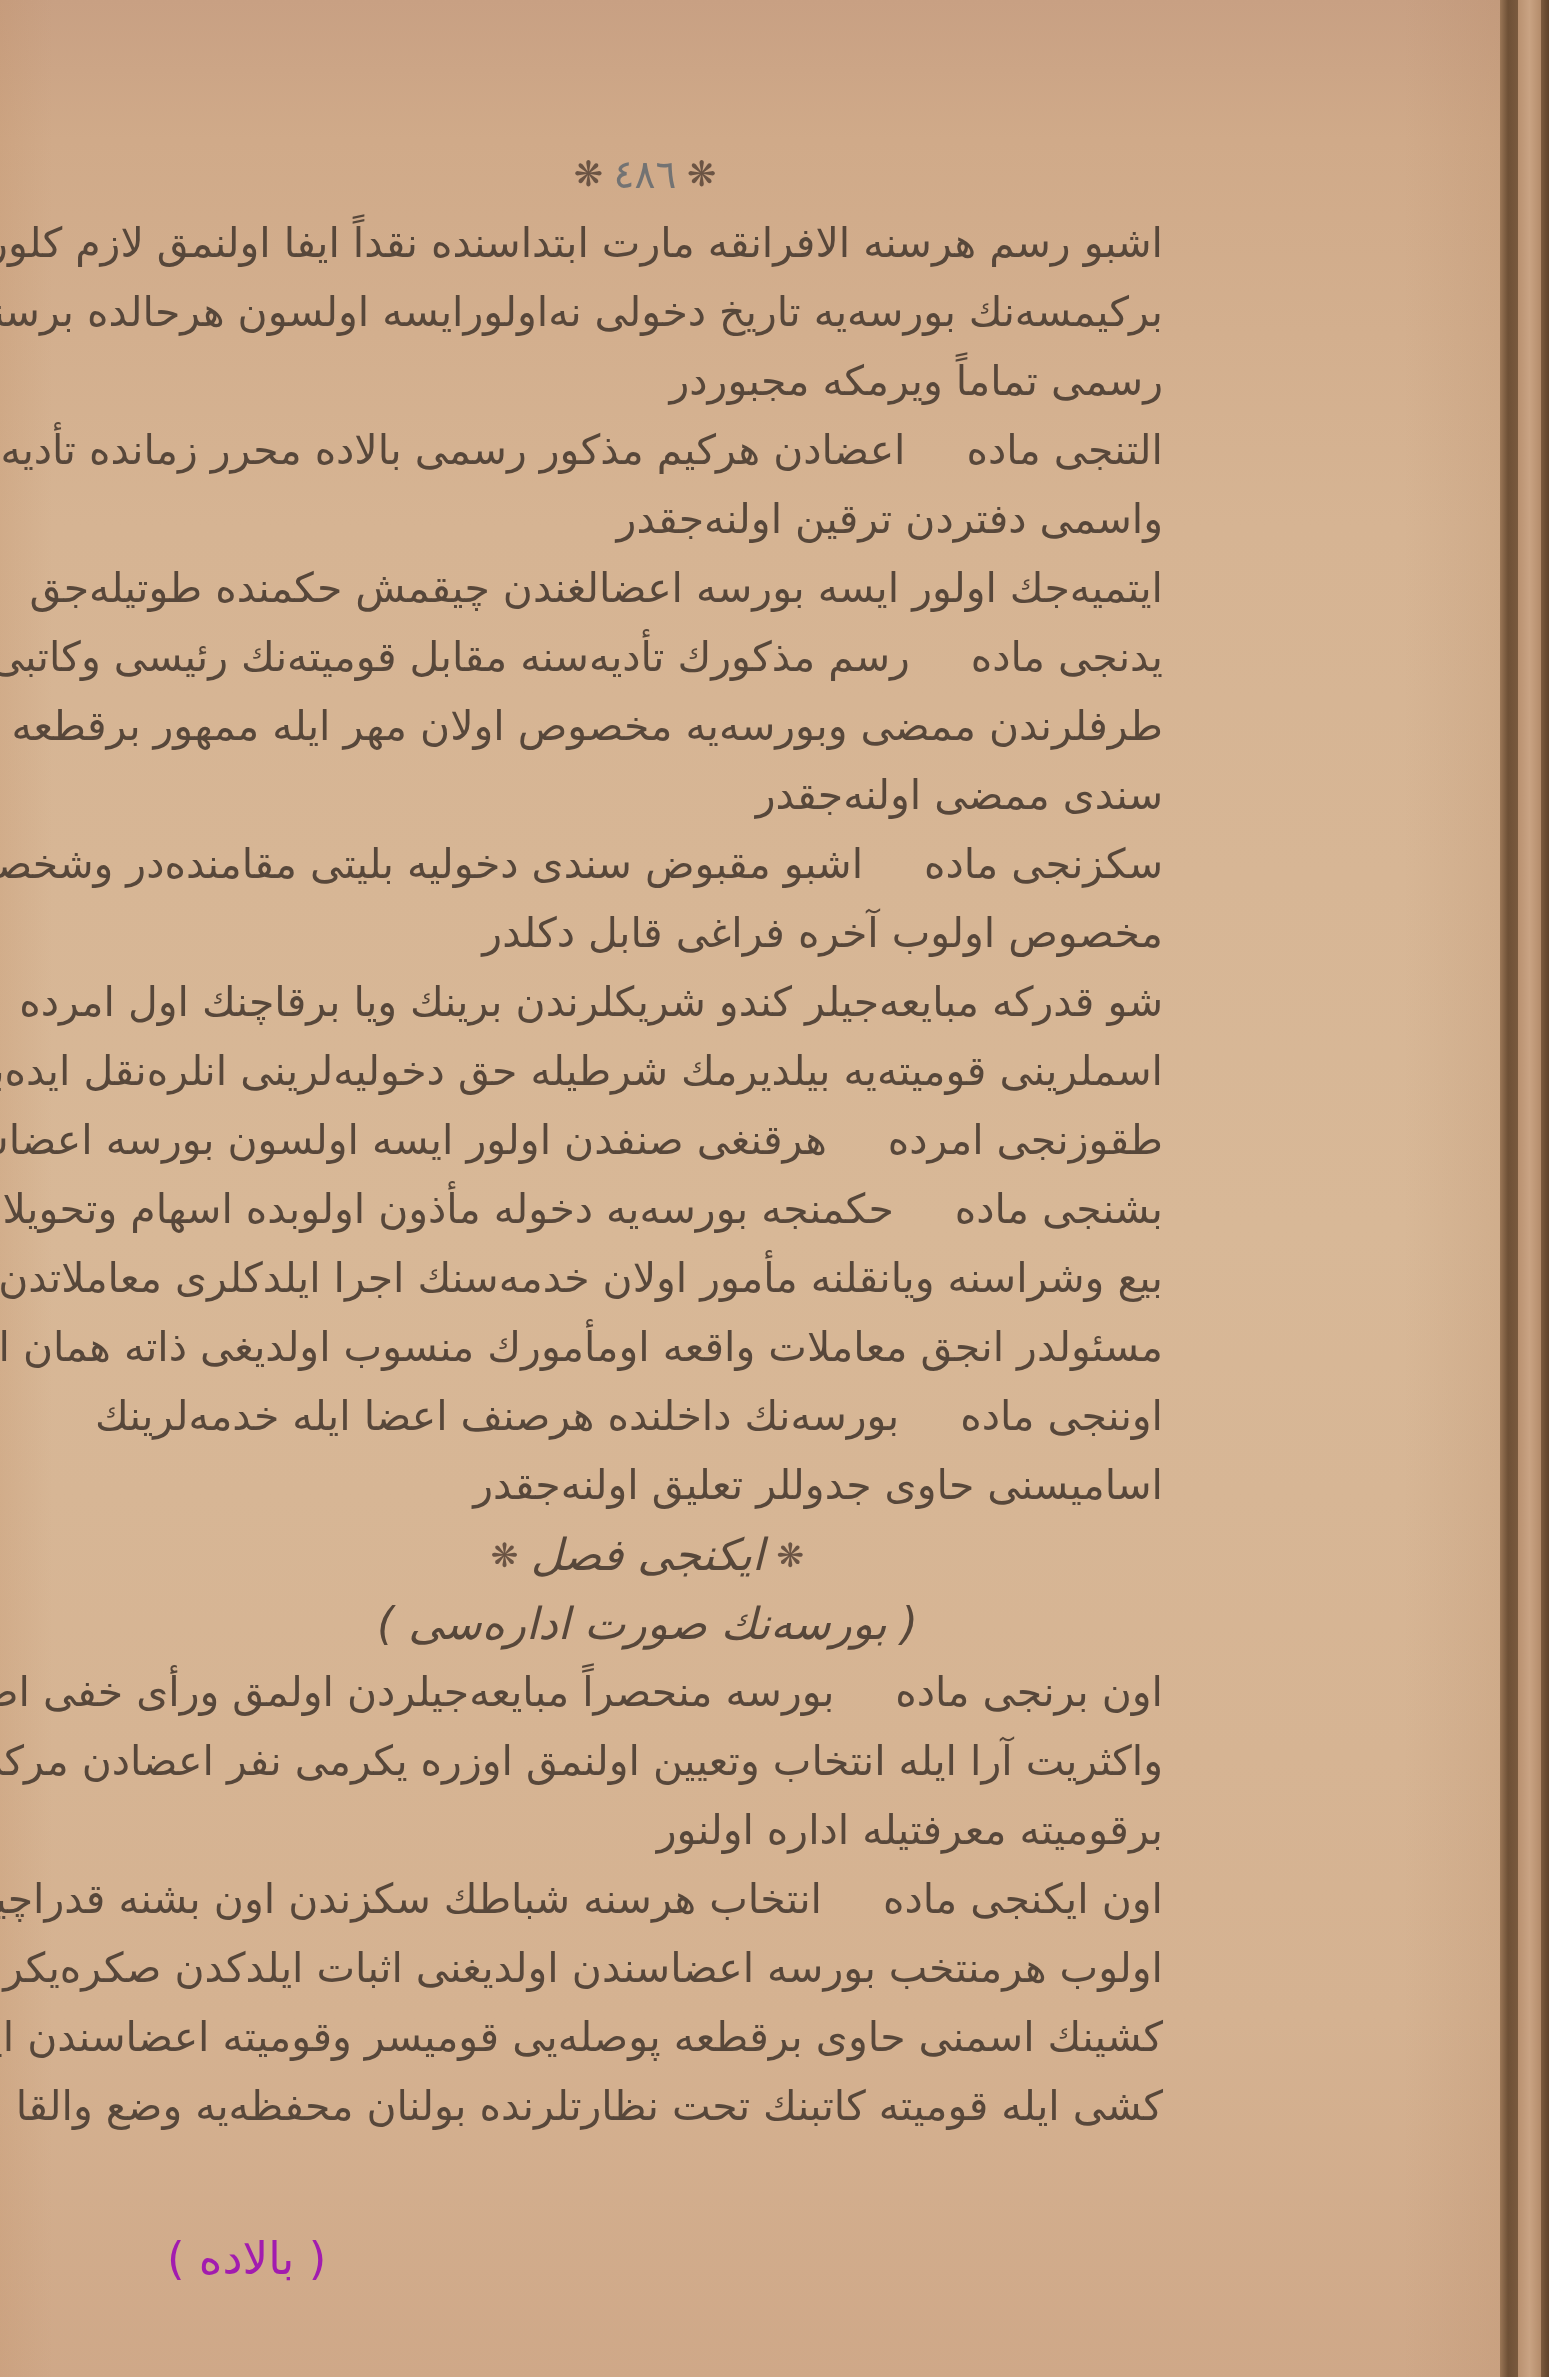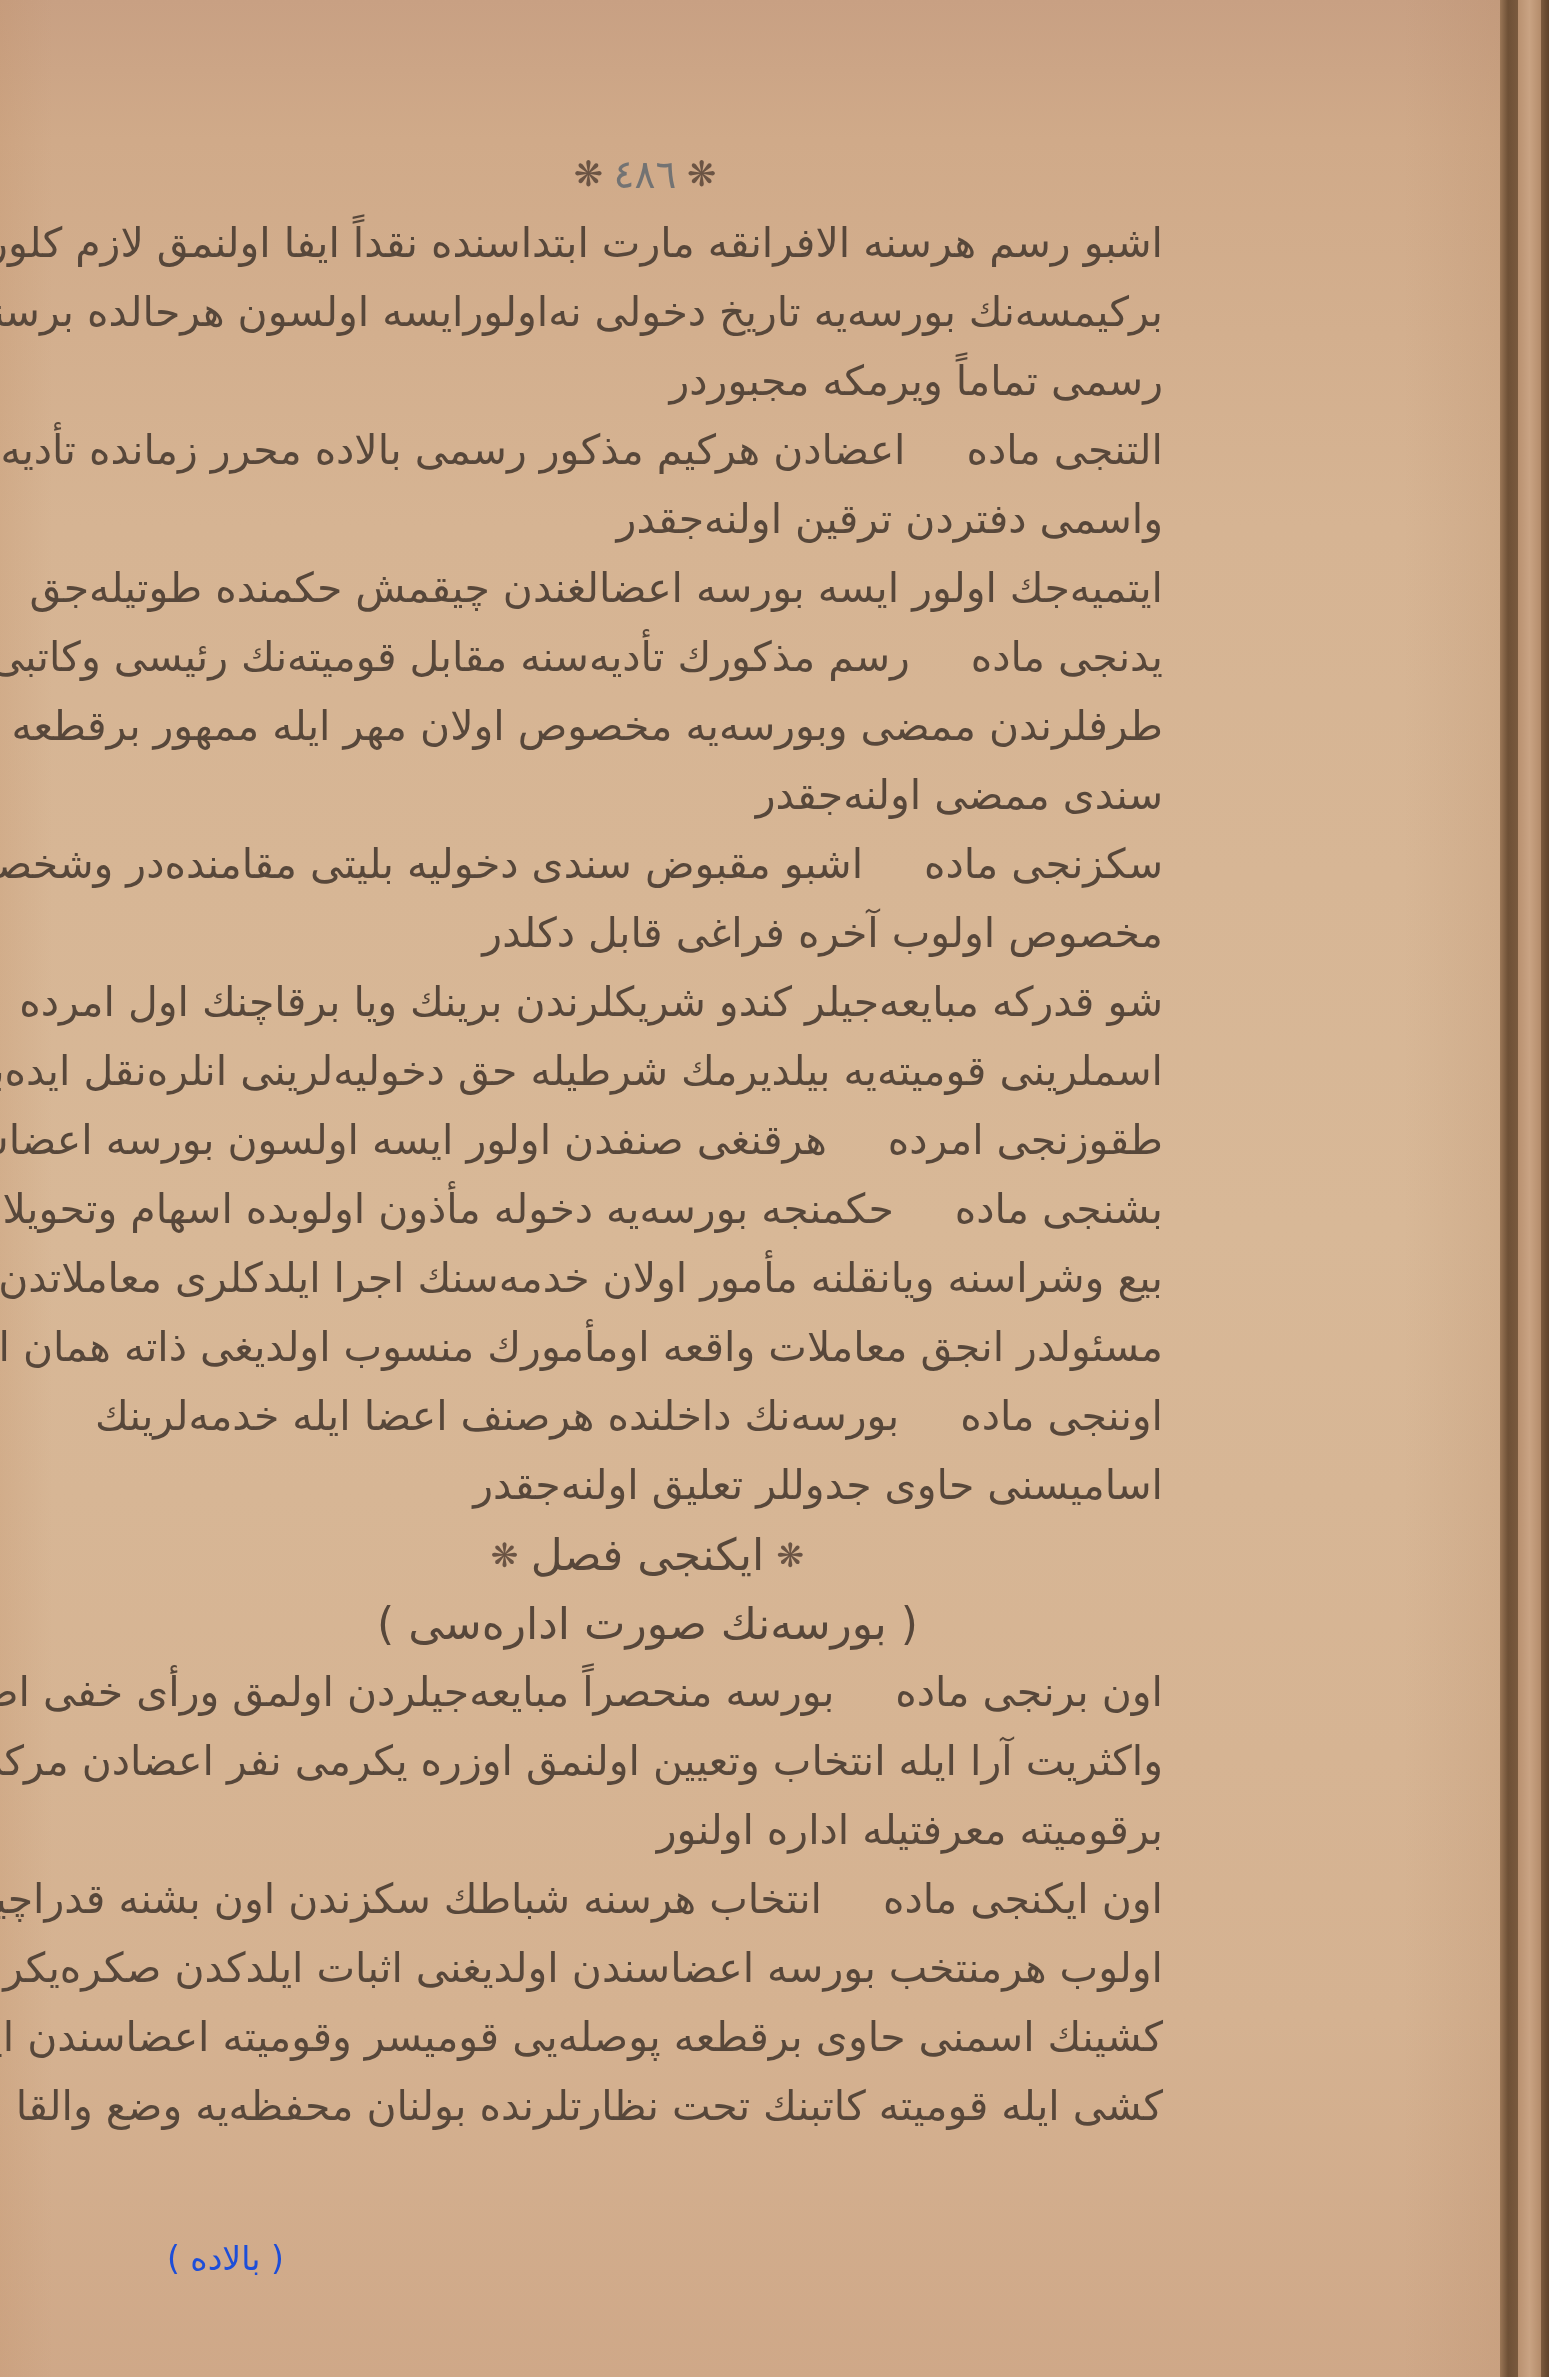--- a/index.html
+++ b/index.html
@@ -78,40 +78,41 @@
     text-align-last: justify;
     overflow: visible;
   }
   .line.short {
     text-align: center;
     text-align-last: right;
   }
   .line.center {
     text-align: center;
     text-align-last: center;
+    font-style: italic;
   }
   .line .label {
     display: inline-block;
     margin-left: 61px;
   }
   .line.heading {
     font-size: 44px;
   }
   .line.heading .ornament {
     font-size: 33px;
     margin: 0 12.3px;
     vertical-align: 3.5px;
   }
   .catchword {
     position: absolute;
     left: 167px;
     top: 2228px;
-    font-size: 33px;
+    font-size: 45px;
     direction: rtl;
-    color: #1d4ed8;
+    color: #a21caf;
     line-height: 61px;
   }
 </style>
 </head>
 <body>
 
 <div class="paper-shade"></div>
 <div class="binding binding-dark-1"></div>
 <div class="binding binding-light"></div>
 <div class="binding binding-dark-2"></div>

